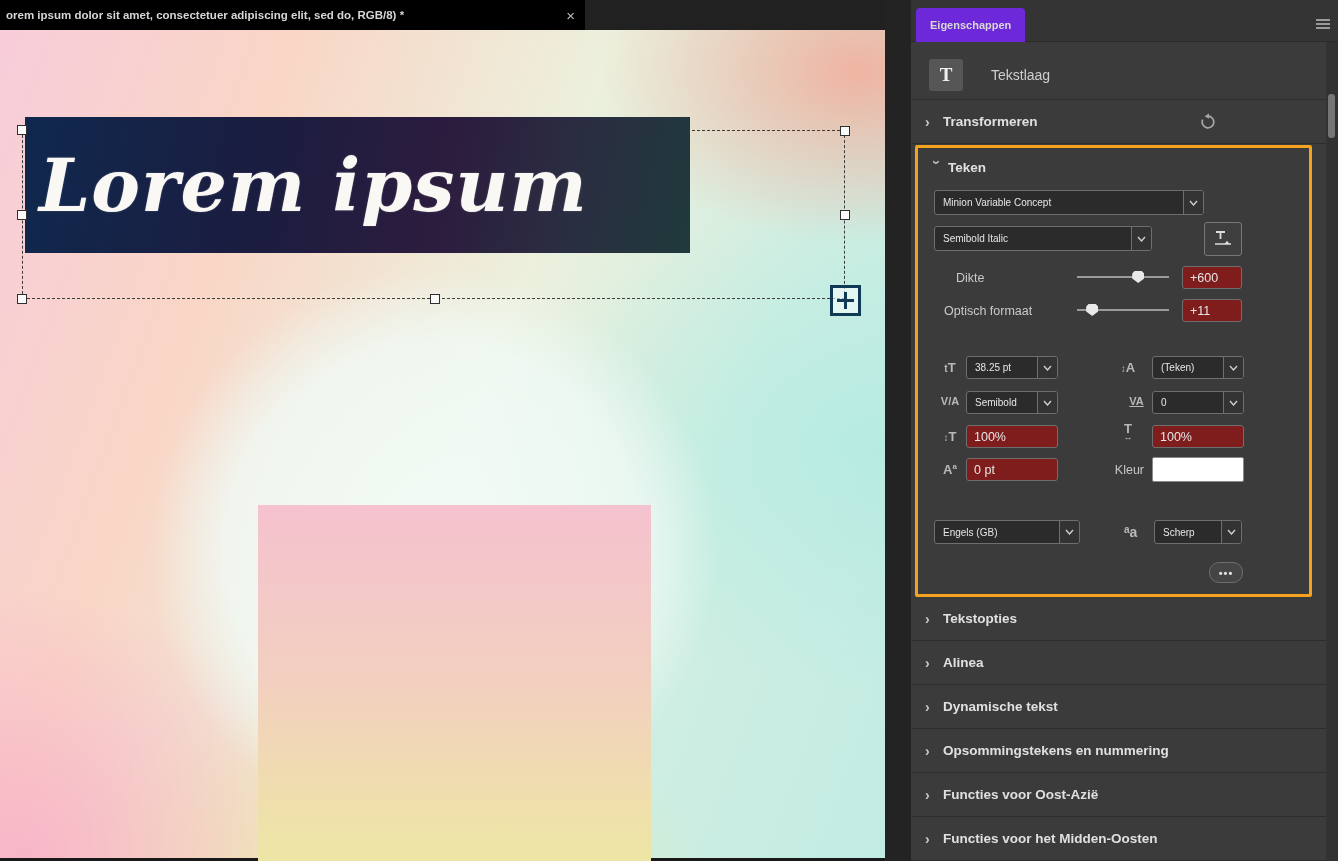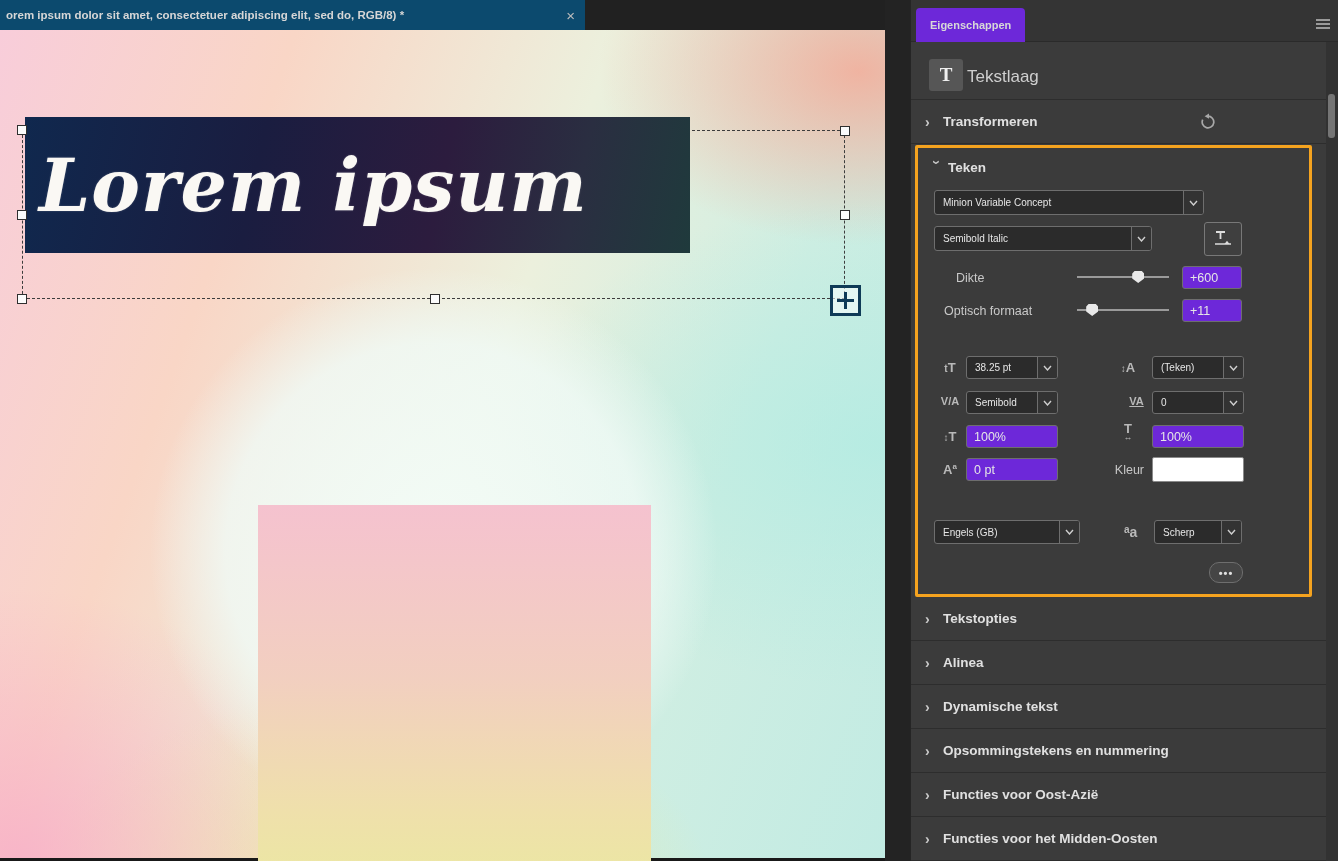--- a/index.html
+++ b/index.html
@@ -3,21 +3,21 @@
 <meta charset="utf-8">
 <style>
   * { box-sizing: border-box; margin: 0; padding: 0; }
   html,body { width:1338px; height:861px; overflow:hidden; background:#1e1e1e;
               font-family:"Liberation Sans", sans-serif; }
   .app { position:relative; width:1338px; height:861px; background:#232323; }
 
   
   .doc-area { position:absolute; left:0; top:0; width:885px; height:861px; background:#191919; }
   .tabbar { position:absolute; left:0; top:0; width:885px; height:30px; background:#212121; }
-  .doc-tab { position:absolute; left:0; top:0; width:585px; height:30px; background:#0c4a6e;
+  .doc-tab { position:absolute; left:0; top:0; width:585px; height:30px; background:#000000;
              display:flex; align-items:center; padding:0 10px 0 6px; }
   .doc-title { color:#d6d6d6; font-size:11.5px; font-weight:bold; white-space:nowrap;
                overflow:hidden; flex:1; }
   .tab-close { color:#bdbdbd; font-size:15px; margin-left:10px; cursor:pointer; line-height:1; }
 
   .artboard { position:absolute; left:0; top:30px; width:885px; height:828px;
     background:
       radial-gradient(circle 400px at 49% 63%, rgba(243,252,247,0.95) 0%, rgba(240,250,246,0.8) 52%, rgba(240,250,246,0) 71%),
       radial-gradient(ellipse 60% 42% at 99% 50%, rgba(175,235,226,0.7) 0%, rgba(175,235,226,0) 70%),
       radial-gradient(ellipse 42% 30% at 97% 5%, rgba(250,160,140,0.75) 0%, rgba(250,160,140,0) 70%),
@@ -56,41 +56,41 @@
                   border-bottom:1px solid #2a2a2a; }
   .panel-tab { position:absolute; left:5px; top:8px; height:34px; padding:0 14px; background:#6d28d9;
                border-radius:4px 4px 0 0; display:flex; align-items:center; cursor:pointer; }
   .panel-tab span { font-size:11px; font-weight:bold; color:#d8d8d8; }
   .panel-menu { position:absolute; right:8px; top:16px; cursor:pointer; }
 
   .layer-row { position:absolute; left:0; top:53px; width:428px; height:46px; }
   .layer-badge { position:absolute; left:18px; top:6px; width:34px; height:32px; background:#565656;
                  border-radius:3px; color:#f0f0f0; font-family:"Liberation Serif",serif;
                  font-weight:bold; font-size:19px; display:flex; align-items:center; justify-content:center; }
-  .layer-name { position:absolute; left:56px; top:14px; font-size:17px; color:#cfcfcf; }
+  .layer-name { position:absolute; left:80px; top:14px; font-size:14px; color:#cfcfcf; }
   .divider { position:absolute; left:0; width:428px; height:1px; background:#2d2d2d; }
 
   .sec-row { position:absolute; left:0; width:416px; height:44px; display:flex; align-items:center;
              cursor:pointer; border-bottom:1px solid #2d2d2d; }
   .sec-chev { width:14px; margin-left:14px; color:#c9c9c9; font-size:14px; font-weight:bold; }
   .sec-title { font-size:13.5px; font-weight:bold; color:#e0e0e0; margin-left:4px; }
   .reset-icon { position:absolute; right:110px; top:13px; cursor:pointer; }
 
   .teken-box { position:absolute; left:4px; top:145px; width:397px; height:452px;
                border:3px solid #f5a31f; border-radius:2px; }
   .teken-head { position:absolute; left:0; top:6px; width:100%; height:26px; display:flex;
                 align-items:center; cursor:pointer; }
   .teken-head .sec-chev { transform:rotate(90deg); margin-left:12px; }
 
   .dd { position:absolute; height:25px; background:#2b2b2b; border:1px solid #6e6e6e;
         border-radius:3px; display:flex; align-items:center; cursor:pointer; }
   .dd .lbl { flex:1; padding:0 8px; font-size:10px; color:#e6e6e6; white-space:nowrap; overflow:hidden; }
   .dd .chev { width:20px; align-self:stretch; border-left:1px solid #6e6e6e; display:flex;
               align-items:center; justify-content:center; background:#333; border-radius:0 2px 2px 0; }
-  .field { position:absolute; height:23px; background:#6d28d9; border:1px solid #6e6e6e;
+  .field { position:absolute; height:23px; background:#7f1d1d; border:1px solid #6e6e6e;
            border-radius:3px; font-size:12.5px; color:#e6e6e6; display:flex; align-items:center;
            padding:0 7px; cursor:text; }
   .slabel { position:absolute; font-size:12.5px; color:#c9c9c9; }
   .slider { position:absolute; width:92px; height:14px; cursor:pointer; }
   .slider .track { position:absolute; left:0; right:0; top:6px; height:2px; background:#9a9a9a; }
   .slider .thumb { position:absolute; top:1px; width:12px; height:12px; background:#e9e9e9;
     clip-path:polygon(50% 100%, 0 62%, 0 20%, 20% 0, 80% 0, 100% 20%, 100% 62%); }
   .thumb-weight { left:60%; } .thumb-optical { left:10%; }
 
   .gi { position:absolute; width:32px; text-align:center; color:#b9b9b9; font-size:13px;

